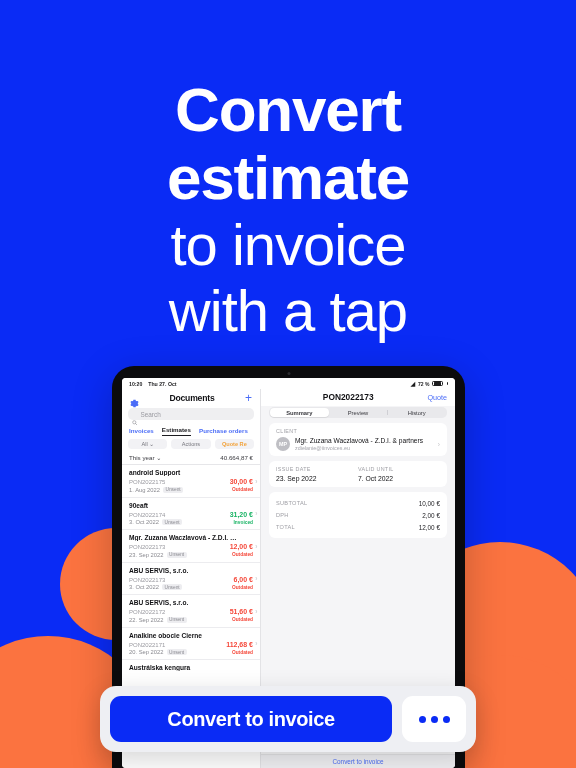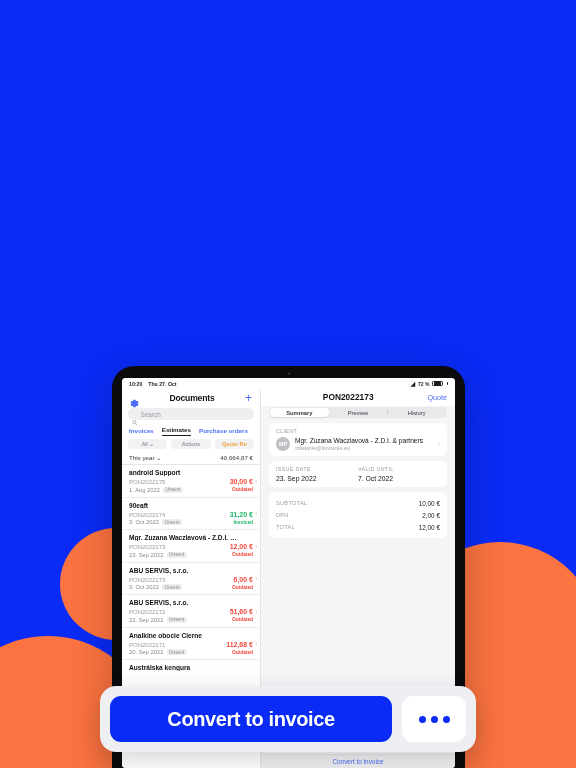--- a/index.html
+++ b/index.html
@@ -272,20 +272,26 @@
 </head>
 <body>
 
 <div id="stage">
 
   <div class="blob" id="blob-mid-left"></div>
   <div class="blob" id="blob-left"></div>
   <div class="blob" id="blob-right-top"></div>
   <div class="blob" id="blob-right-bottom"></div>
 
+  <div id="headline">
+    <span class="hl-bold">Convert</span>
+    <span class="hl-bold">estimate</span>
+    <span class="hl-reg">to invoice</span>
+    <span class="hl-reg">with a tap</span>
+  </div>
 
   <div id="tablet">
     <div id="camera-dot"></div>
 
     <div id="screen">
 
       <div id="status-bar">
         <span class="sb-time">10:20</span>
         <span class="sb-date">Thu 27. Oct</span>
         <span class="sb-right">

